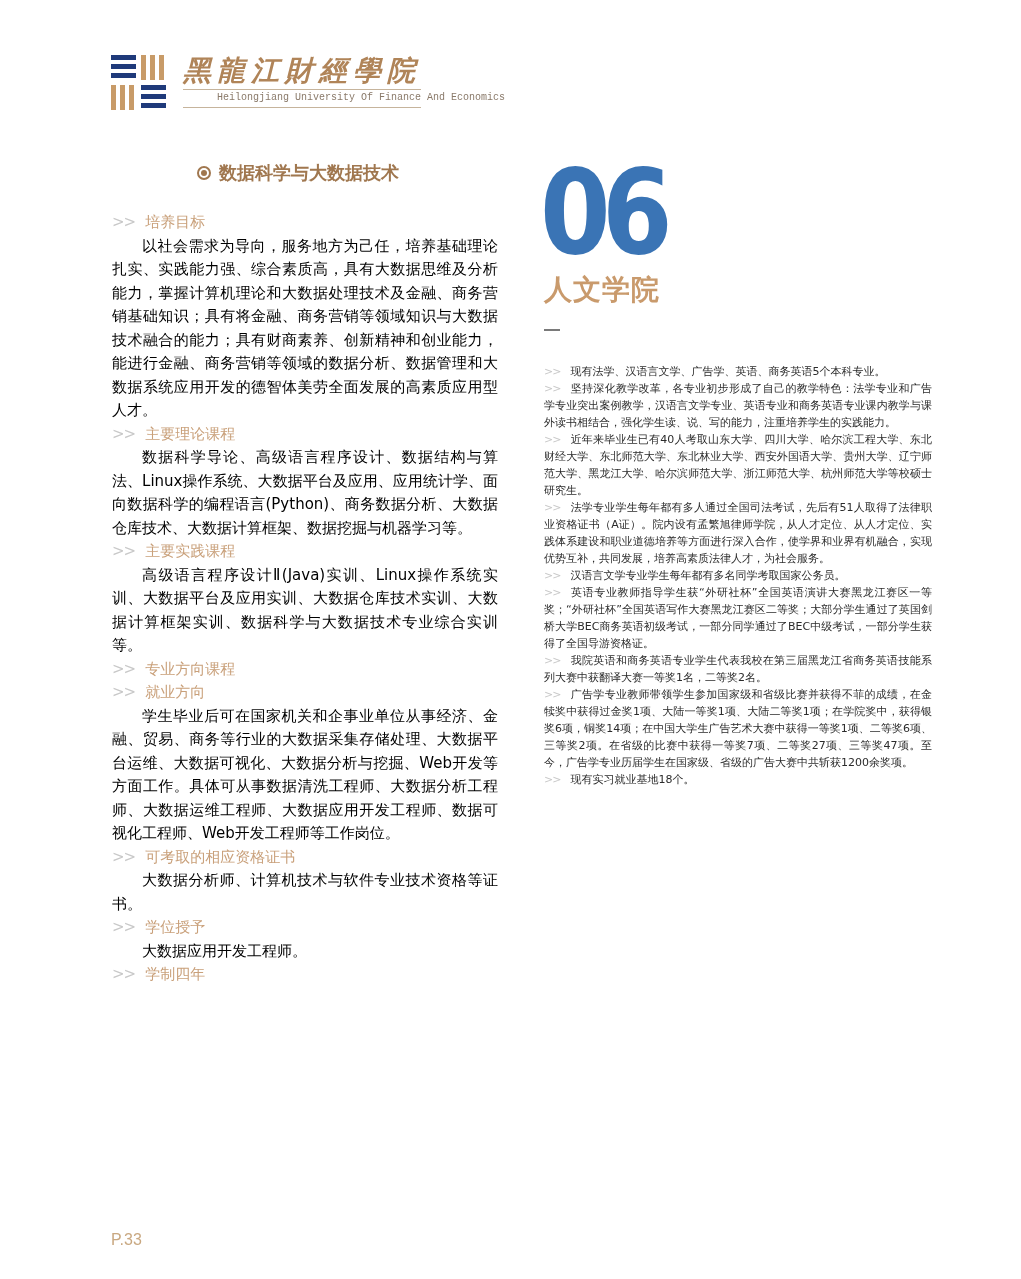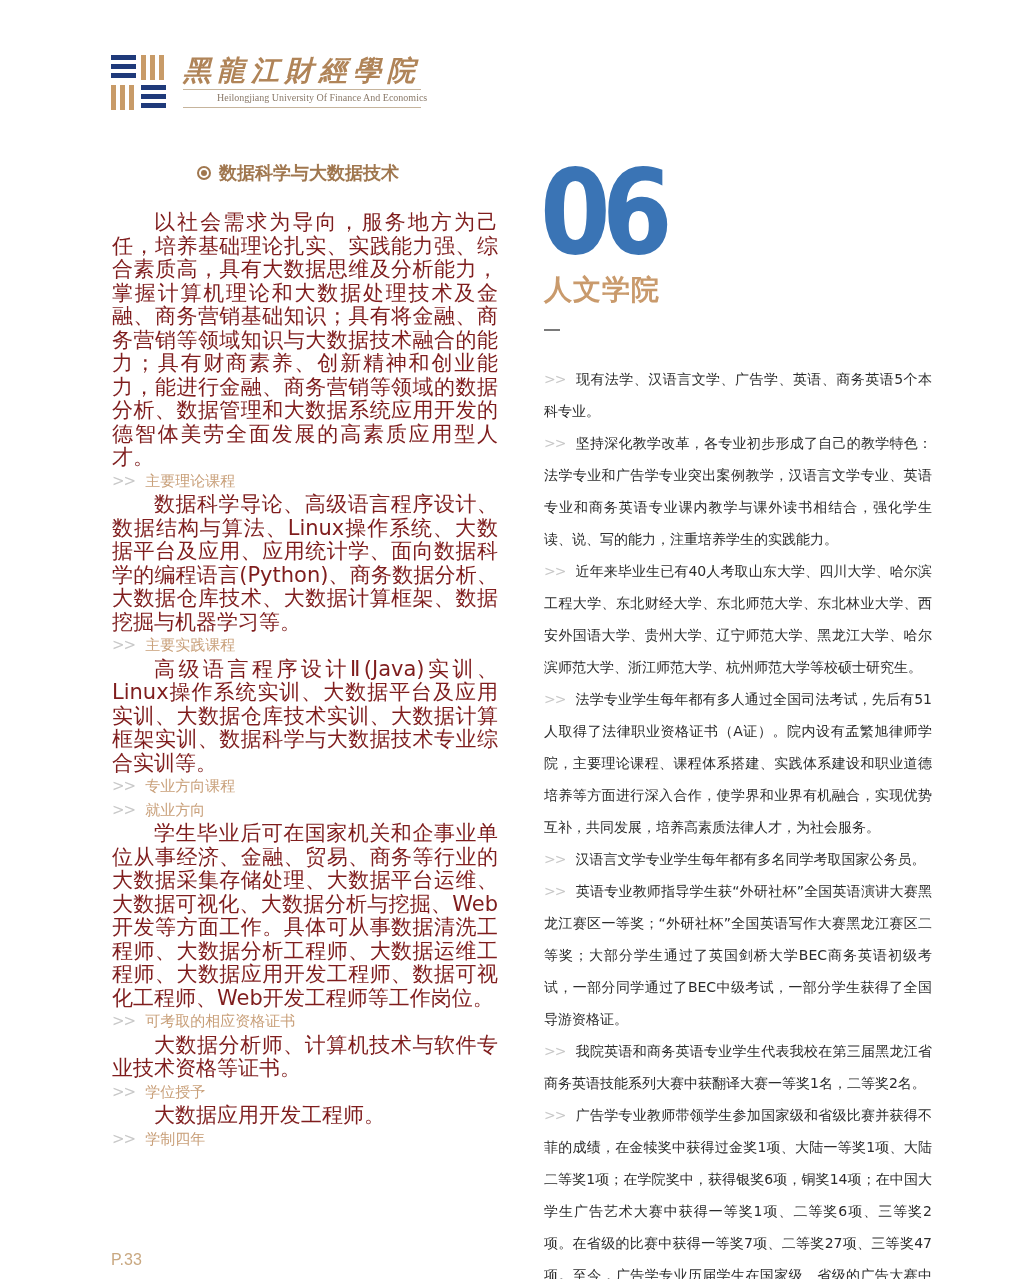--- a/index.html
+++ b/index.html
@@ -21,21 +21,21 @@
     .brand-cn {
       position: absolute; left: 183px; top: 52px;
       font-family: "DejaVu Serif", "Liberation Serif", serif;
       font-size: 28px; font-weight: bold; font-style: italic;
       color: #b08458; letter-spacing: 6px;
     }
     .brand-rule { position: absolute; left: 183px; top: 89px; width: 238px; height: 1px; background: #c6b49c; }
     .brand-rule2 { position: absolute; left: 183px; top: 107px; width: 238px; height: 1px; background: #c6b49c; }
     .brand-en {
       position: absolute; left: 185px; top: 92px;
-      font-family: Liberation Serif, serif; font-size: 10px; color: #8a7a6a; padding-left: 32px;
+      font-family: Liberation Mono, monospace; font-size: 10px; color: #8a7a6a; padding-left: 32px;
     }
 
     
     .major-title {
       position: absolute; left: 197px; top: 161px;
       font-family: "DejaVu Serif", "Liberation Serif", serif;
       font-size: 18px; font-weight: bold; color: #a0774f;
       display: flex; align-items: center; gap: 8px; justify-content: center;
     }
     .major-title .circ {
@@ -46,44 +46,44 @@
       content: ""; position: absolute; left: 2px; top: 2px; width: 6px; height: 6px;
       border-radius: 50%; background: #a0774f;
     }
     .left-col { position: absolute; left: 112px; top: 211px; width: 386px; }
     .right-col { position: absolute; left: 544px; top: 363px; width: 388px; }
     .sec-head {
       font-size: 15px; line-height: 23.5px; color: #c9a07a; white-space: nowrap;
     }
     .sec-head .arrow { color: #c8c8c8; margin-right: 10px; letter-spacing: -1px; }
     .para {
-      font-size: 21px; line-height: 23.5px; color: #7f1d1d;
+      font-size: 15px; line-height: 23.5px; color: #000000;
       text-align: justify; text-indent: 2em;
     }
     .ritem {
-      font-size: 14px; line-height: 32px; color: #2b2b2b; text-align: justify;
+      font-size: 11px; line-height: 17px; color: #2b2b2b; text-align: justify;
     }
     .ritem .arrow { color: #c8c8c8; margin-right: 10px; letter-spacing: -1px; }
 
     
     .big-num {
       position: absolute; left: 540px; top: 152px;
       font-family: "DejaVu Sans", "Liberation Sans", sans-serif;
       font-size: 118px; font-weight: bold; color: #3a74b5;
       letter-spacing: -10px; line-height: 120px; transform: scaleX(0.86); transform-origin: left top;
     }
     .college-name {
       position: absolute; left: 544px; top: 271px;
       font-size: 28px; font-weight: bold; color: #c99a6c; letter-spacing: 1px;
     }
     .dash { position: absolute; left: 544px; top: 329px; width: 16px; height: 2px; background: #7a7a7a; }
 
     .page-num {
       position: absolute; left: 111px; top: 1231px;
-      font-family: "Liberation Sans", sans-serif; font-size: 16px; color: #c9a881; margin-top: 20px;
+      font-family: "Liberation Sans", sans-serif; font-size: 16px; color: #c9a881;
     }
   </style>
 </head>
 <body>
 
 <div class="logo">
   <div class="q q1 hbars">
       <span></span>
       <span></span>
       <span></span>
@@ -108,20 +108,21 @@
 <div class="brand-rule"></div>
 <div class="brand-en">Heilongjiang University Of Finance And Economics</div>
 <div class="brand-rule2"></div>
 
 <div class="major-title">
   <span class="circ"></span>
   <span>数据科学与大数据技术</span>
 </div>
 
 <div class="left-col">
+  <div class="sec-head"><span class="arrow">&gt;&gt;</span><span>培养目标</span></div>
   <div class="para">以社会需求为导向，服务地方为己任，培养基础理论扎实、实践能力强、综合素质高，具有大数据思维及分析能力，掌握计算机理论和大数据处理技术及金融、商务营销基础知识；具有将金融、商务营销等领域知识与大数据技术融合的能力；具有财商素养、创新精神和创业能力，能进行金融、商务营销等领域的数据分析、数据管理和大数据系统应用开发的德智体美劳全面发展的高素质应用型人才。</div>
 
   <div class="sec-head"><span class="arrow">&gt;&gt;</span><span>主要理论课程</span></div>
   <div class="para">数据科学导论、高级语言程序设计、数据结构与算法、Linux操作系统、大数据平台及应用、应用统计学、面向数据科学的编程语言(Python)、商务数据分析、大数据仓库技术、大数据计算框架、数据挖掘与机器学习等。</div>
 
   <div class="sec-head"><span class="arrow">&gt;&gt;</span><span>主要实践课程</span></div>
   <div class="para">高级语言程序设计Ⅱ(Java)实训、Linux操作系统实训、大数据平台及应用实训、大数据仓库技术实训、大数据计算框架实训、数据科学与大数据技术专业综合实训等。</div>
 
   <div class="sec-head"><span class="arrow">&gt;&gt;</span><span>专业方向课程</span></div>
 
@@ -138,21 +139,21 @@
 </div>
 
 <div class="big-num">06</div>
 <div class="college-name">人文学院</div>
 <div class="dash"></div>
 
 <div class="right-col">
   <div class="ritem"><span class="arrow">&gt;&gt;</span><span>现有法学、汉语言文学、广告学、英语、商务英语5个本科专业。</span></div>
   <div class="ritem"><span class="arrow">&gt;&gt;</span><span>坚持深化教学改革，各专业初步形成了自己的教学特色：法学专业和广告学专业突出案例教学，汉语言文学专业、英语专业和商务英语专业课内教学与课外读书相结合，强化学生读、说、写的能力，注重培养学生的实践能力。</span></div>
   <div class="ritem"><span class="arrow">&gt;&gt;</span><span>近年来毕业生已有40人考取山东大学、四川大学、哈尔滨工程大学、东北财经大学、东北师范大学、东北林业大学、西安外国语大学、贵州大学、辽宁师范大学、黑龙江大学、哈尔滨师范大学、浙江师范大学、杭州师范大学等校硕士研究生。</span></div>
-  <div class="ritem"><span class="arrow">&gt;&gt;</span><span>法学专业学生每年都有多人通过全国司法考试，先后有51人取得了法律职业资格证书（A证）。院内设有孟繁旭律师学院，主要理论课程、课程体系搭建、实践体系建设和职业道德培养等方面进行深入合作，使学界和业界有机融合，实现优势互补，共同发展，培养高素质法律人才，为社会服务。</span></div>
+  <div class="ritem"><span class="arrow">&gt;&gt;</span><span>法学专业学生每年都有多人通过全国司法考试，先后有51人取得了法律职业资格证书（A证）。院内设有孟繁旭律师学院，从人才定位、从人才定位、实践体系建设和职业道德培养等方面进行深入合作，使学界和业界有机融合，实现优势互补，共同发展，培养高素质法律人才，为社会服务。</span></div>
   <div class="ritem"><span class="arrow">&gt;&gt;</span><span>汉语言文学专业学生每年都有多名同学考取国家公务员。</span></div>
   <div class="ritem"><span class="arrow">&gt;&gt;</span><span>英语专业教师指导学生获“外研社杯”全国英语演讲大赛黑龙江赛区一等奖；“外研社杯”全国英语写作大赛黑龙江赛区二等奖；大部分学生通过了英国剑桥大学BEC商务英语初级考试，一部分同学通过了BEC中级考试，一部分学生获得了全国导游资格证。</span></div>
   <div class="ritem"><span class="arrow">&gt;&gt;</span><span>我院英语和商务英语专业学生代表我校在第三届黑龙江省商务英语技能系列大赛中获翻译大赛一等奖1名，二等奖2名。</span></div>
   <div class="ritem"><span class="arrow">&gt;&gt;</span><span>广告学专业教师带领学生参加国家级和省级比赛并获得不菲的成绩，在金犊奖中获得过金奖1项、大陆一等奖1项、大陆二等奖1项；在学院奖中，获得银奖6项，铜奖14项；在中国大学生广告艺术大赛中获得一等奖1项、二等奖6项、三等奖2项。在省级的比赛中获得一等奖7项、二等奖27项、三等奖47项。至今，广告学专业历届学生在国家级、省级的广告大赛中共斩获1200余奖项。</span></div>
   <div class="ritem"><span class="arrow">&gt;&gt;</span><span>现有实习就业基地18个。</span></div>
 </div>
 
 <div class="page-num">P.33</div>
 
 </body></html>

